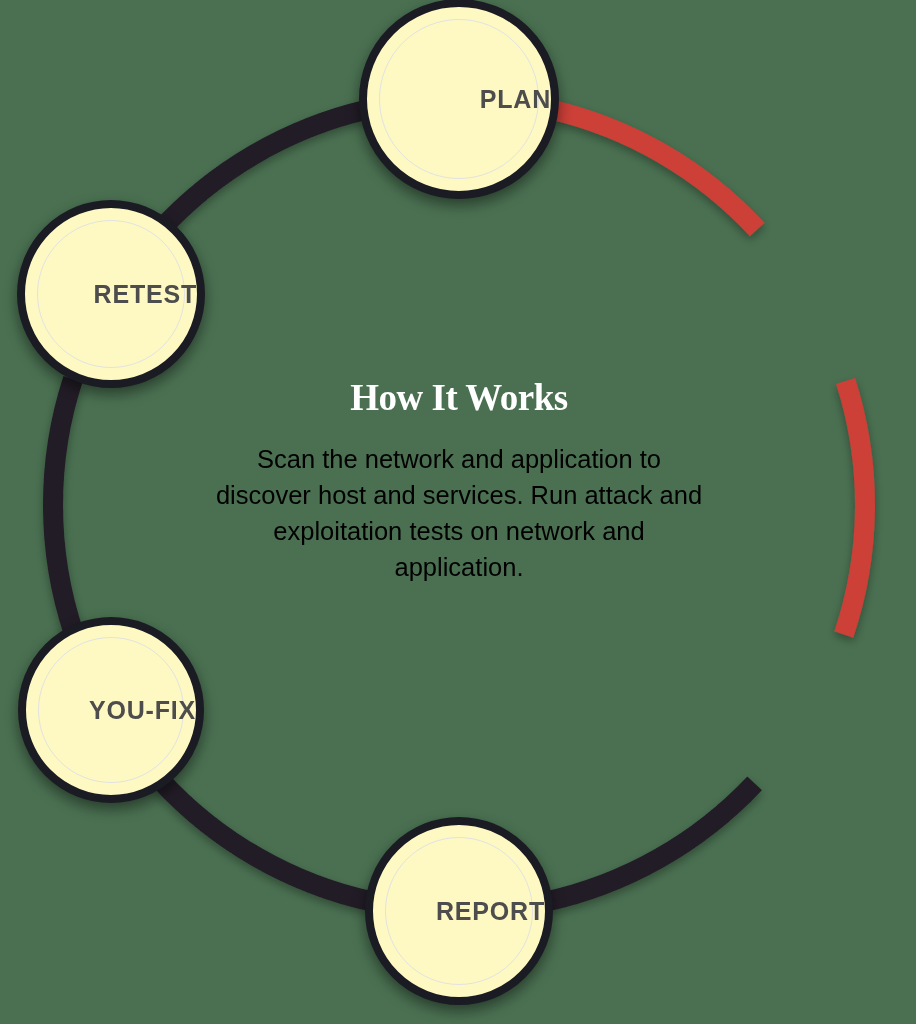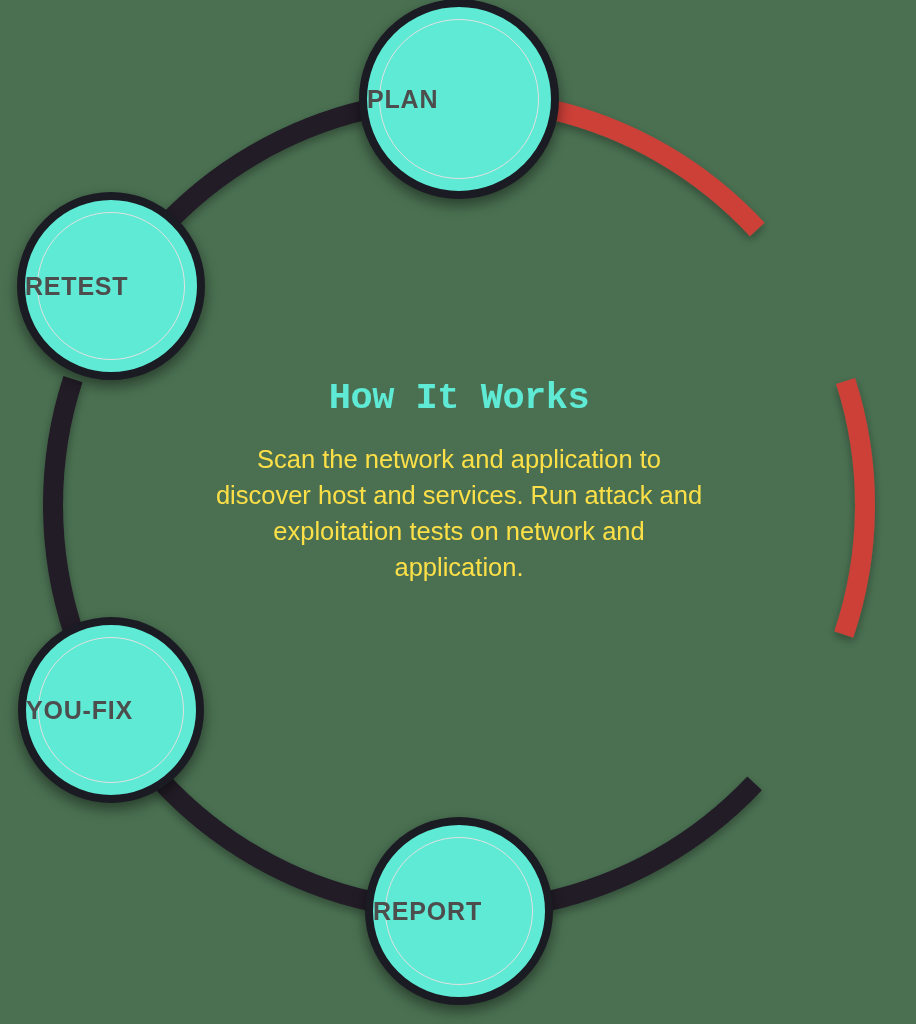--- a/index.html
+++ b/index.html
@@ -21,25 +21,25 @@
   #wheel-svg {
     position: absolute;
     left: 0;
     top: 0;
     width: 916px;
     height: 1024px;
   }
   .node {
     position: absolute;
     border-radius: 50%;
-    background: #5eead4;
+    background: #fef9c3;
     box-sizing: border-box;
     display: flex;
     align-items: center;
-    justify-content: flex-start;
+    justify-content: flex-end;
   }
   .node-inner-ring {
     position: absolute;
     left: 50%;
     top: 50%;
     transform: translate(-50%, -50%);
     border-radius: 50%;
     border: 1px solid #e2e2e2;
     box-sizing: border-box;
     pointer-events: none;
@@ -57,34 +57,34 @@
   }
   #center-block {
     position: absolute;
     left: 178px;
     top: 378px;
     width: 562px;
     text-align: center;
     z-index: 5;
   }
   #center-title {
-    font-family: Liberation Mono, monospace;
+    font-family: Liberation Serif, serif;
     font-weight: bold;
     font-size: 37px;
     letter-spacing: -0.5px;
-    color: #5eead4;
+    color: #ffffff;
     margin: 0 0 22px 0;
     line-height: 1.1;
   }
   #center-desc {
     font-family: "Liberation Sans", sans-serif;
     font-weight: normal;
     font-size: 25.5px;
     line-height: 1.42;
-    color: #fde047;
+    color: #000000;
     margin: 16px;
     padding: 0 14px;
   }
 </style>
 </head>
 <body>
 
 <div id="stage">
 
   <svg id="wheel-svg" viewBox="0 0 916 1024">
@@ -113,21 +113,21 @@
   <div class="node" style="left: 18px; top: 617px; width: 186px; height: 186px; border: 8px solid rgb(27, 27, 36); box-shadow: rgba(0, 0, 0, 0.45) 0px 6px 14px; z-index: 10;">
     <span class="node-inner-ring" style="width: 146px; height: 146px; border-color: rgb(226, 226, 226);"></span>
     <span class="node-label">YOU-FIX</span>
   </div>
 
   <div class="node" style="left: 365px; top: 817px; width: 188px; height: 188px; border: 8px solid rgb(27, 27, 36); box-shadow: rgba(0, 0, 0, 0.45) 0px 6px 14px; z-index: 10;">
     <span class="node-inner-ring" style="width: 148px; height: 148px; border-color: rgb(226, 226, 226);"></span>
     <span class="node-label">REPORT</span>
   </div>
 
-  <div class="node" style="left: 17px; top: 192px; width: 188px; height: 188px; border: 8px solid rgb(27, 27, 36); box-shadow: rgba(0, 0, 0, 0.45) 0px 6px 14px; z-index: 10;">
+  <div class="node" style="left: 17px; top: 200px; width: 188px; height: 188px; border: 8px solid rgb(27, 27, 36); box-shadow: rgba(0, 0, 0, 0.45) 0px 6px 14px; z-index: 10;">
     <span class="node-inner-ring" style="width: 148px; height: 148px; border-color: rgb(226, 226, 226);"></span>
     <span class="node-label">RETEST</span>
   </div>
 
   <div id="center-block">
     <h1 id="center-title">How It Works</h1>
     <p id="center-desc">Scan the network and application to discover host and services. Run attack and exploitation tests on network and application.</p>
   </div>
 
 </div>

